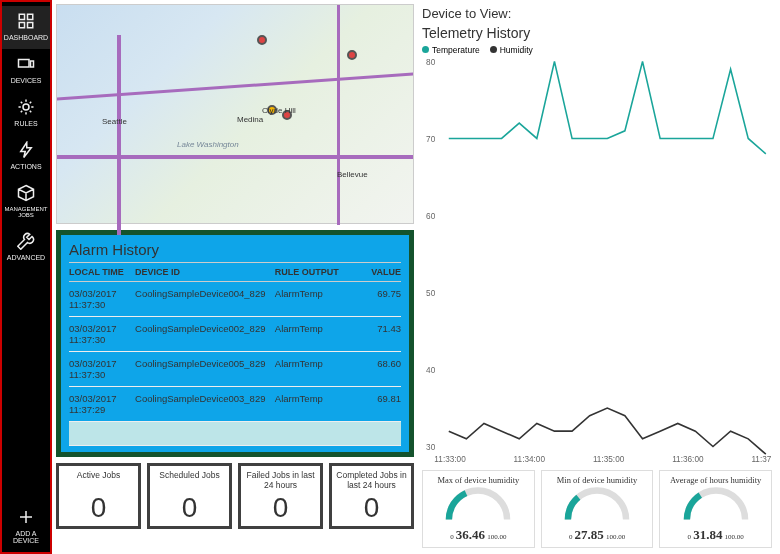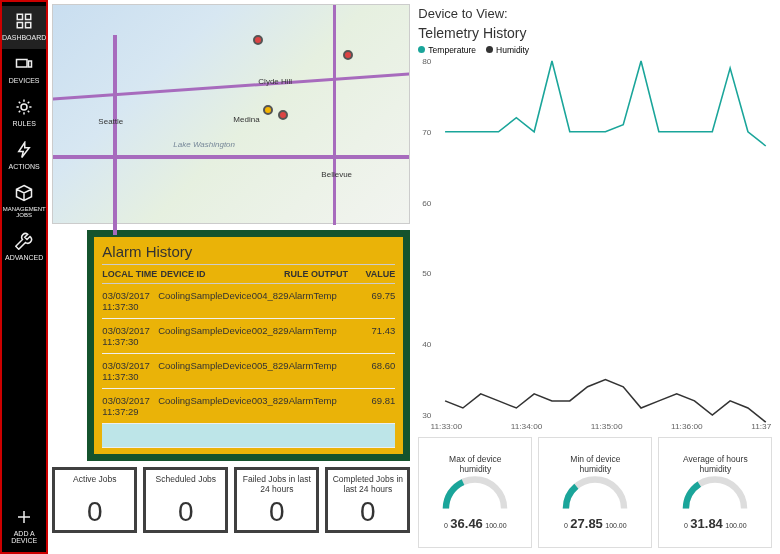--- a/index.html
+++ b/index.html
@@ -11,42 +11,42 @@
   .sidebar-item .lbl { display:block; margin-top: 3px; }
   .sidebar .spacer { flex: 1; }
   .main { flex: 1; display: flex; padding: 4px; gap: 4px; }
   .left-col { width: 358px; display: flex; flex-direction: column; gap: 6px; }
   .map-box { height: 220px; border: 1px solid #ccc; background: linear-gradient(135deg, #c9def0 0%, #d7e7f2 30%, #e6f0e0 55%, #f2f4f0 100%); position: relative; }
   .map-box .road { position: absolute; background: #a76bbd; }
   .pin { position:absolute; width:10px; height:10px; border-radius:50%; border:2px solid #555;}
   .pin.red { background:#d44; }
   .pin.yel { background:#f5b500; }
   .city { position:absolute; font-size:8px; color:#333; }
-  .card { border: 7px solid #14532d; background: #eab308; padding: 6px 8px; margin-left: 35px; }
+  .card { border: 5px solid #14532d; background: #0ea5e9; padding: 6px 8px; }
   .alarm-title { font-size: 15px; font-weight: 400; margin-bottom: 4px; }
   .tbl-head { display: flex; font-size: 9px; font-weight: 600; border-top:1px solid #ccc; border-bottom:1px solid #ccc; padding:4px 0;}
   .c-time{width:68px;} .c-dev{width:144px;} .c-rule{width:80px;} .c-val{width:50px; text-align:right;}
   .row { display:flex; font-size:9.5px; padding:6px 0; border-bottom:1px solid #eee;}
   .row.hl{background:#bde5e8;}
   .jobs { display:flex; gap:6px;}
   .job { flex:1; border:3px solid #404040; text-align:center; padding:4px 4px 2px;}
   .job .jl{font-size:8.5px; height:22px;}
   .job .jv{font-size:28px; font-weight:300;}
   .right-col { flex:1; display:flex; flex-direction:column; padding:2px 4px;}
   .dev-row { display:flex; align-items:center; gap:6px; font-size:13px; margin-bottom:4px;}
   .dev-select { border:1px solid #aaa; padding:2px 16px 2px 6px; font-size:12px; position:relative; min-width:220px;}
   .dev-select::after{content:"⌄"; position:absolute; right:6px; top:0;}
   .tele-title{font-size:14px; margin-bottom:4px;}
   .legend{font-size:8.5px; display:flex; gap:10px; color:#000;}
   .dot{display:inline-block;width:7px;height:7px;border-radius:50%;margin-right:3px;}
   .dot.teal{background:#1aa59a;} .dot.blk{background:#333;}
   .tele-chart{flex:1; min-height:0;}
   .tele-chart svg{width:100%; height:100%;}
   .gauges{display:flex; gap:6px; margin-top:4px;}
-  .g{flex:1; border:1px solid #ddd; padding:16px; text-align:center; font-size:8.5px;}
+  .g{flex:1; border:1px solid #ddd; padding:4px; text-align:center; font-size:8.5px;font-family:Liberation Serif, serif;}
   .g svg{width:80px;height:40px;}
   .g .gv{font-size:13px; font-weight:600;}
   .axis text{font-size:8px; fill:#666;}
 </style>
 </head>
 <body>
 
 <div class="sidebar">
   <div class="sidebar-item active">
     <svg viewBox="0 0 24 24">
@@ -104,22 +104,22 @@
       <div class="road" style="top:80px;left:0;width:100%;height:3px;transform:skewY(-4deg)"></div>
       <div class="road" style="top:150px;left:0;width:100%;height:4px;"></div>
       <div class="road" style="top:30px;left:60px;width:4px;height:200px;"></div>
       <div class="road" style="top:0;left:280px;width:3px;height:220px;"></div>
       <span class="pin red" style="top:30px;left:200px"></span>
       <span class="pin yel" style="top:100px;left:210px"></span>
       <span class="pin red" style="top:105px;left:225px"></span>
       <span class="pin red" style="top:45px;left:290px"></span>
       <span class="city" style="top:112px;left:45px">Seattle</span>
       <span class="city" style="top:110px;left:180px">Medina</span>
-      <span class="city" style="top:165px;left:268px">Bellevue</span>
-      <span class="city" style="top:72px;left:205px">Clyde Hill</span>
+      <span class="city" style="top:165px;left:280px">Bellevue</span>
+      <span class="city" style="top:101px;left:205px">Clyde Hill</span>
       <span class="city" style="top:135px;left:120px;font-style:italic;color:#789">Lake Washington</span>
     </div>
     <div class="card">
       <div class="alarm-title">Alarm History</div>
       <div class="tbl-head">
         <div class="c-time">LOCAL TIME</div>
         <div class="c-dev">DEVICE ID</div>
         <div class="c-rule">RULE OUTPUT</div>
         <div class="c-val">VALUE</div>
       </div>

